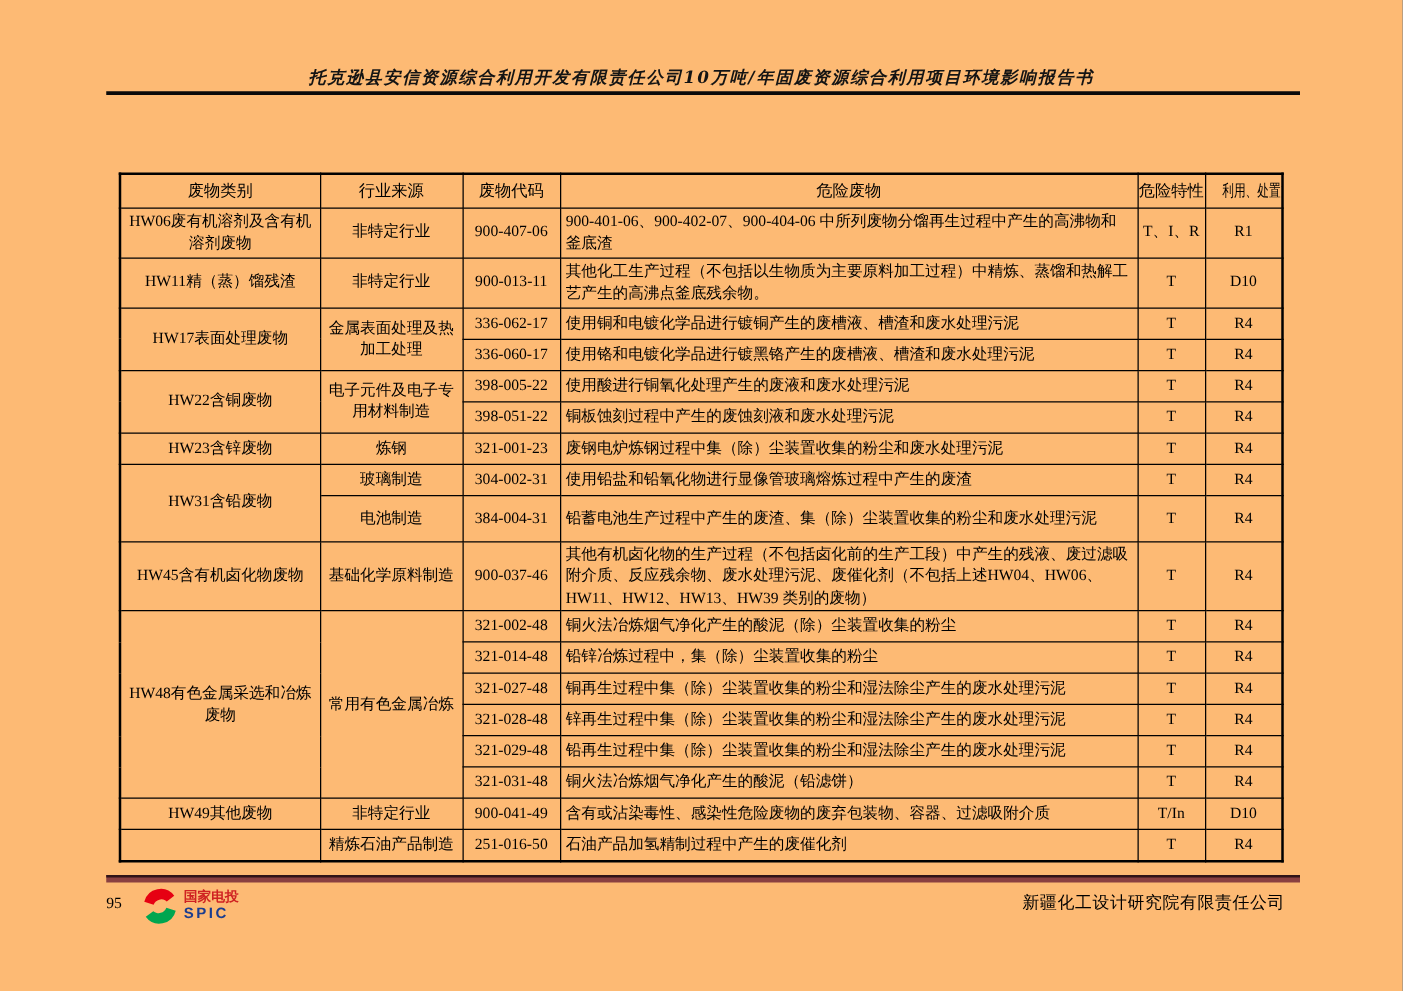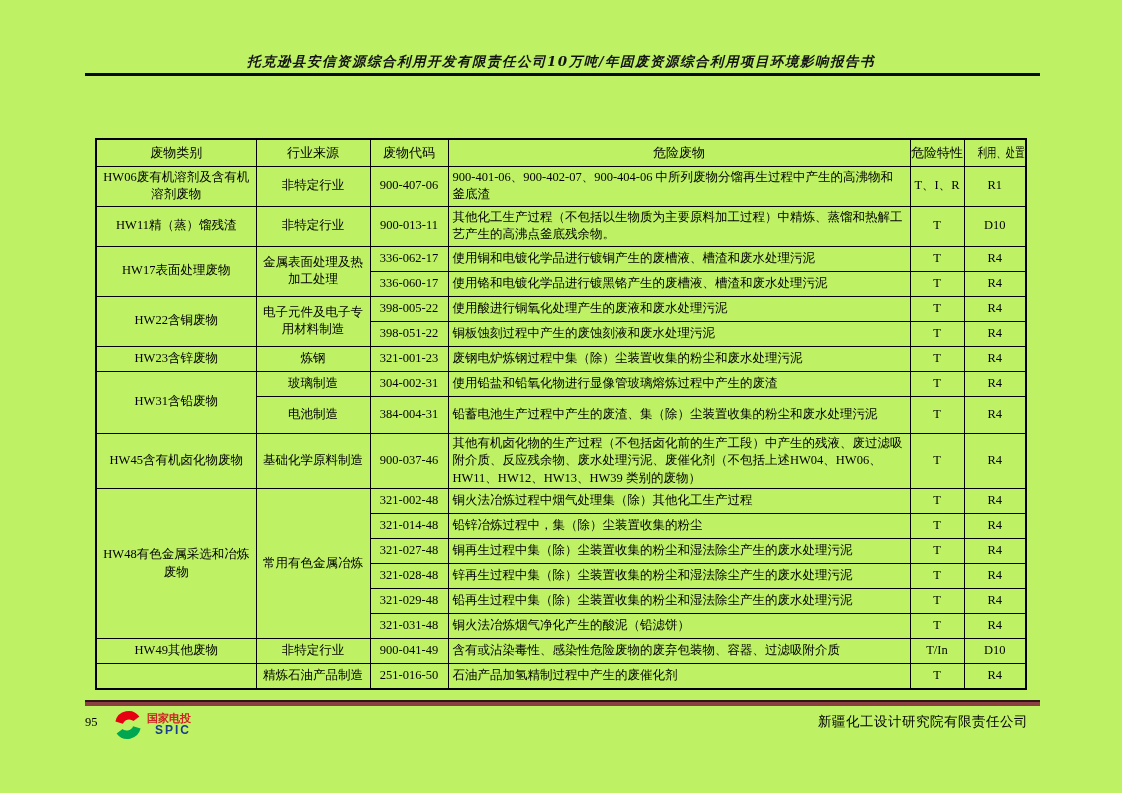--- a/index.html
+++ b/index.html
@@ -1,17 +1,17 @@
 <!DOCTYPE html>
 <html><head>
 <meta charset="utf-8">
 <style>
   html,body{margin:0;padding:0;background:#888;}
   .page{
-    position:relative;width:1122px;height:793px;background:#bef264;
+    position:relative;width:1122px;height:793px;background:#fdba74;
     font-family:"Liberation Serif","DejaVu Serif",serif;color:#000;
     overflow:hidden;margin:0 auto;
   }
   
   .doc-header-text{
     position:absolute;top:53px;left:0;width:100%;text-align:center;
     font-family:"DejaVu Serif","Liberation Serif",serif;
     font-style:italic;font-weight:700;font-size:13.5px;letter-spacing:1.5px;color:#141414;
   }
   .doc-header-rule{
@@ -38,21 +38,21 @@
   .squeeze{display:inline-block;white-space:nowrap;transform:scaleX(0.72);transform-origin:center;}
   
   .footer-rule{
     position:absolute;top:700px;left:85px;width:955px;height:4px;
     background:#8a4040;border-top:2px solid #301418;
   }
   .doc-footer-row{position:absolute;top:708px;left:85px;width:955px;height:40px;}
   .logo{position:absolute;left:28px;top:2px;display:flex;align-items:center;gap:4px;}
   .logo-text{display:flex;flex-direction:column;line-height:1.05;}
   .logo-cn{font-family:"Liberation Sans","DejaVu Sans",sans-serif;font-weight:bold;font-size:11px;color:#cf2222;}
-  .logo-en{font-family:"Liberation Sans","DejaVu Sans",sans-serif;font-weight:bold;font-size:12px;letter-spacing:2px;color:#1b3d8f;text-align:right;}
+  .logo-en{font-family:"Liberation Sans","DejaVu Sans",sans-serif;font-weight:bold;font-size:12px;letter-spacing:2px;color:#1b3d8f;}
   .page-number{position:absolute;left:0;right:0;top:7px;text-align:left;font-size:12.5px;}
   .footer-company{position:absolute;right:12px;top:5px;text-align:right;font-size:13.5px;letter-spacing:0.5px;}
 </style>
 </head>
 <body>
 
 <div class="page">
 
   <div class="doc-header-text">托克逊县安信资源综合利用开发有限责任公司10万吨/年固废资源综合利用项目环境影响报告书</div>
   <div class="doc-header-rule"></div>
@@ -150,21 +150,21 @@
         <td>基础化学原料制造</td>
         <td>900-037-46</td>
         <td class="d">其他有机卤化物的生产过程（不包括卤化前的生产工段）中产生的残液、废过滤吸附介质、反应残余物、废水处理污泥、废催化剂（不包括上述HW04、HW06、HW11、HW12、HW13、HW39 类别的废物）</td>
         <td>T</td>
         <td>R4</td>
       </tr>
       <tr style="height:25px">
         <td rowspan="6">HW48有色金属采选和冶炼废物</td>
         <td rowspan="6">常用有色金属冶炼</td>
         <td>321-002-48</td>
-        <td class="d">铜火法冶炼过程中烟气处理集（除）其他化工生产过程</td>
+        <td class="d">铜火法冶炼烟气净化产生的酸泥（除）尘装置收集的粉尘</td>
         <td>T</td>
         <td>R4</td>
       </tr>
       <tr style="height:25px">
         <td>321-014-48</td>
         <td class="d">铅锌冶炼过程中，集（除）尘装置收集的粉尘</td>
         <td>T</td>
         <td>R4</td>
       </tr>
       <tr style="height:25px">

